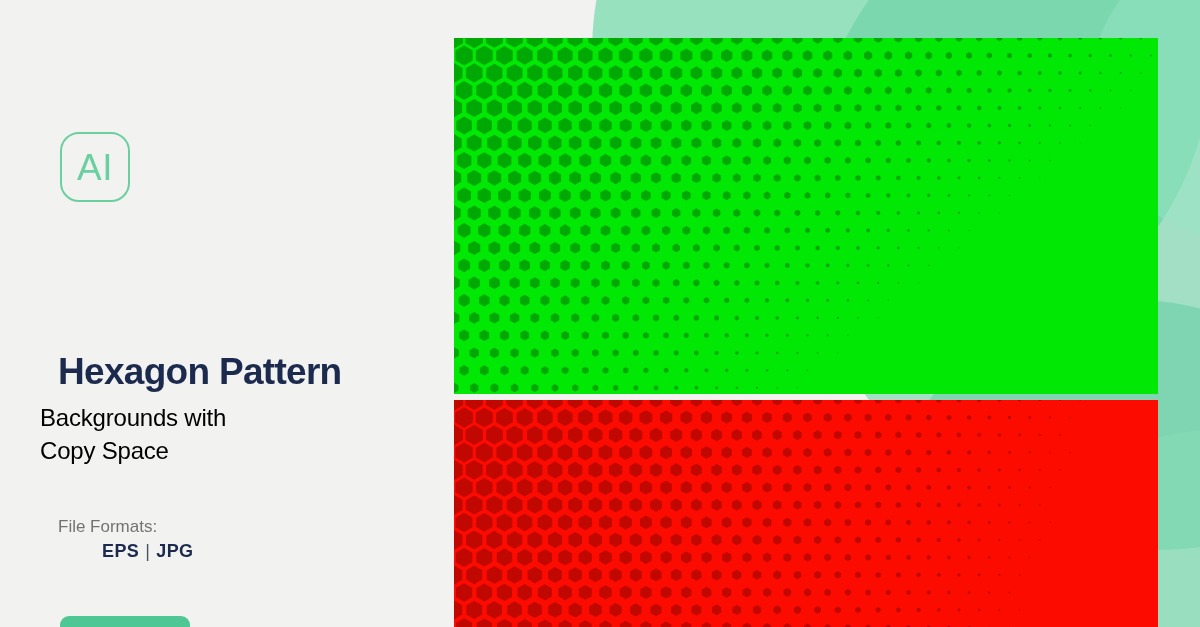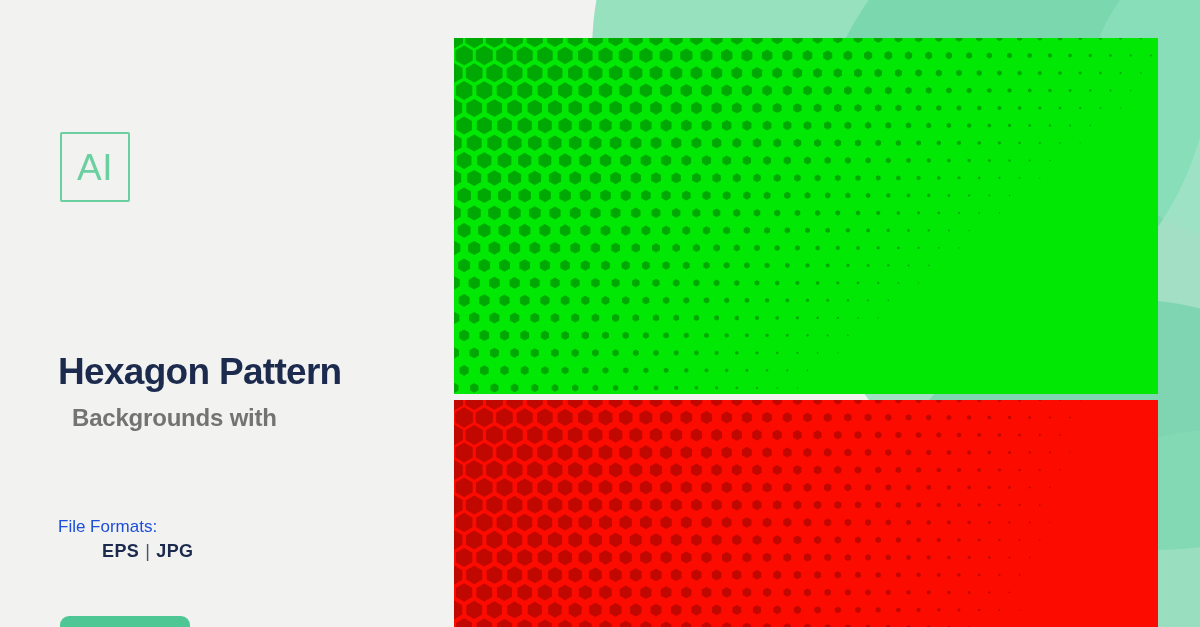--- a/index.html
+++ b/index.html
@@ -18,47 +18,47 @@
   .blob.b2{left:806px;top:-150px;width:700px;height:700px;background:#63cfa0;opacity:.55;}
   .blob.b3{left:874px;top:300px;width:520px;height:520px;background:#4ec795;opacity:.42;}
   .blob.b4{left:1004px;top:430px;width:420px;height:420px;background:#86ddb6;opacity:.55;}
   .blob.b5{left:1090px;top:-60px;width:300px;height:300px;background:#9ae6c6;opacity:.45;}
 
   
   .left-col{position:absolute;left:0;top:0;width:454px;height:627px;z-index:5;}
 
   .ai-badge{
     position:absolute;left:60px;top:132px;width:70px;height:70px;
-    border:2px solid #6ccfa0;border-radius:2px;
+    border:2px solid #6ccfa0;border-radius:19px;
     display:flex;align-items:center;justify-content:center;
     box-sizing:border-box;
   }
   .ai-badge span{
     color:#6ccfa0;font-size:37px;line-height:1;letter-spacing:.5px;
     font-weight:400;
   }
 
   .count{
     position:absolute;left:57px;top:258px;
     font-size:92px;line-height:.92;font-weight:700;
     color:#1c2b4d;letter-spacing:-3px;
   }
   .title{
     position:absolute;left:58px;top:352px;
     font-size:37px;line-height:1.08;font-weight:700;
     color:#1c2b4d;letter-spacing:-.7px;white-space:nowrap;text-align:right;
   }
   .subtitle{
-    position:absolute;left:72px;top:401px;
-    font-size:24px;line-height:1.38;font-weight:700;
-    color:#737373;letter-spacing:-.2px;
+    position:absolute;left:40px;top:401px;
+    font-size:24px;line-height:1.38;font-weight:400;
+    color:#000000;letter-spacing:-.2px;
   }
   .formats-label{
     position:absolute;left:58px;top:516px;
-    font-size:17px;line-height:1.3;font-weight:400;color:#1d4ed8;
+    font-size:17px;line-height:1.3;font-weight:400;color:#737373;
   }
   .formats-value{
     position:absolute;left:58px;top:540px;
     font-size:18px;line-height:1.3;font-weight:700;color:#1c2b4d;
     letter-spacing:.4px;
     margin-left:44px;
   }
   .formats-value .sep{font-weight:400;color:#4a5568;padding:0 6px;}
 
   .cta-pill{
@@ -1263,20 +1263,21 @@
 
     <div class="ai-badge">
       <span>AI</span>
     </div>
 
 
     <div class="title">Hexagon Pattern</div>
 
     <div class="subtitle">
       <div>Backgrounds with</div>
+      <div>Copy Space</div>
     </div>
 
     <div class="formats-label">File Formats:</div>
 
     <div class="formats-value">
       <span>EPS</span><span class="sep">|</span><span>JPG</span>
     </div>
 
     <div class="cta-pill"></div>
   </div>

